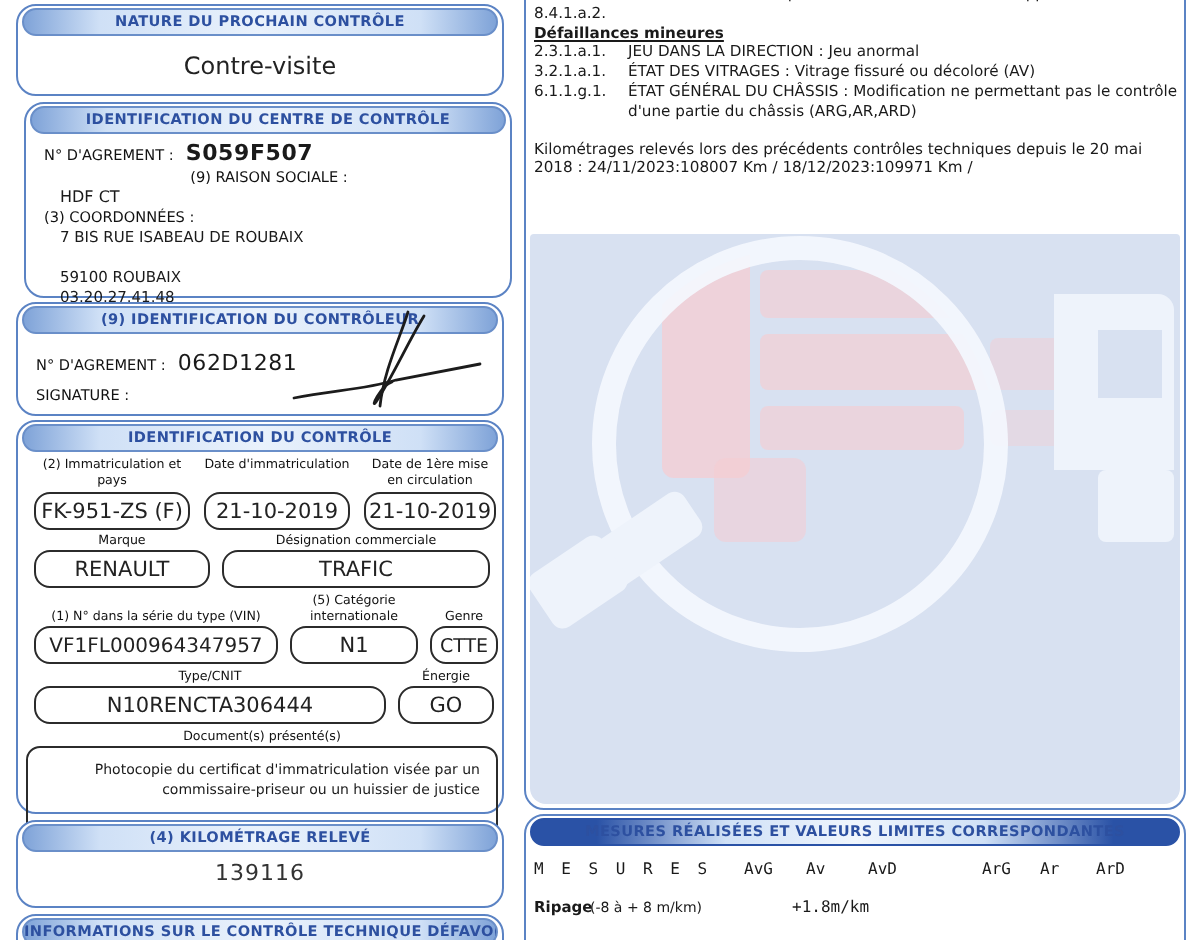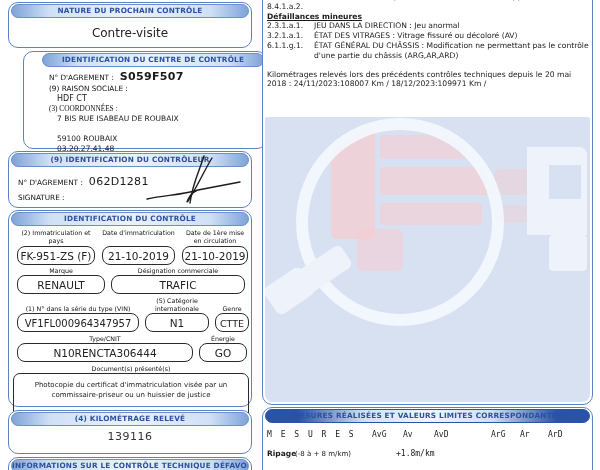--- a/index.html
+++ b/index.html
@@ -47,30 +47,30 @@
   .abs{position:absolute;}
 </style>
 </head>
 <body>
 
 <div class="panel" style="left:8px;top:2px;width:244px;height:46px;">
   <div class="hdr">NATURE DU PROCHAIN CONTRÔLE</div>
   <div style="text-align:center;font-size:12px;margin-top:8px;color:#222;">Contre-visite</div>
 </div>
 
-<div class="panel" style="left:23px;top:51px;width:244px;height:98px;padding-left:16px;">
+<div class="panel" style="left:12px;top:51px;width:244px;height:98px;">
   <div class="hdr">IDENTIFICATION DU CENTRE DE CONTRÔLE</div>
   <div style="padding:2px 8px 0 9px;">
     <div style="display:flex;align-items:baseline;margin-top:1px;">
       <span class="lbl">N° D'AGREMENT :</span>
       <span style="font-size:11px;font-weight:bold;margin-left:6px;letter-spacing:.3px;">S059F507</span>
     </div>
-    <div class="lbl" style="margin-top:1px;">(9) RAISON SOCIALE :</div>
+    <div class="lbl" style="margin-top:1px;text-align:center;">(9) RAISON SOCIALE :</div>
     <div style="font-size:8px;margin-left:8px;margin-top:1px;">HDF CT</div>
-    <div class="lbl" style="margin-top:1px;font-family:Liberation Serif, serif;">(3) COORDONNÉES :</div>
+    <div class="lbl" style="margin-top:1px;">(3) COORDONNÉES :</div>
     <div style="font-size:7.5px;margin-left:8px;margin-top:1px;">7 BIS RUE ISABEAU DE ROUBAIX</div>
     <div style="font-size:7.5px;margin-left:8px;margin-top:11px;">59100 ROUBAIX</div>
     <div style="font-size:7.5px;margin-left:8px;margin-top:1px;">03.20.27.41.48</div>
   </div>
 </div>
 
 <div class="panel" style="left:8px;top:151px;width:244px;height:57px;">
   <div class="hdr">(9) IDENTIFICATION DU CONTRÔLEUR</div>
   <div style="padding:8px 8px 0 9px;">
     <div style="display:flex;align-items:baseline;">
@@ -139,21 +139,21 @@
     </div>
     <div class="fieldcol" style="width:48px;">
       <div class="small-cap">Énergie</div>
       <div class="vbox">GO</div>
     </div>
   </div>
 
   <div style="padding:3px 0 0 4px;">
     <div class="small-cap" style="width:236px;">Document(s) présenté(s)</div>
     <div style="width:236px;box-sizing:border-box;border:1.3px solid #2b2b2b;border-radius:7px;height:47px;
-                font-size:7px;line-height:10px;text-align:center;padding:6px 8px 0 8px;">Photocopie du certificat d'immatriculation visée par un commissaire-priseur ou un huissier de justice</div>
+                font-size:7px;line-height:10px;text-align:right;padding:6px 8px 0 8px;">Photocopie du certificat d'immatriculation visée par un commissaire-priseur ou un huissier de justice</div>
   </div>
 </div>
 
 <div class="panel" style="left:8px;top:410px;width:244px;height:44px;">
   <div class="hdr">(4) KILOMÉTRAGE RELEVÉ</div>
   <div style="text-align:center;font-size:11px;margin-top:4px;letter-spacing:.5px;color:#333;">139116</div>
 </div>
 
 <div class="panel" style="left:8px;top:457px;width:244px;height:40px;">
   <div class="hdr">INFORMATIONS SUR LE CONTRÔLE TECHNIQUE DÉFAVORABLE</div>

